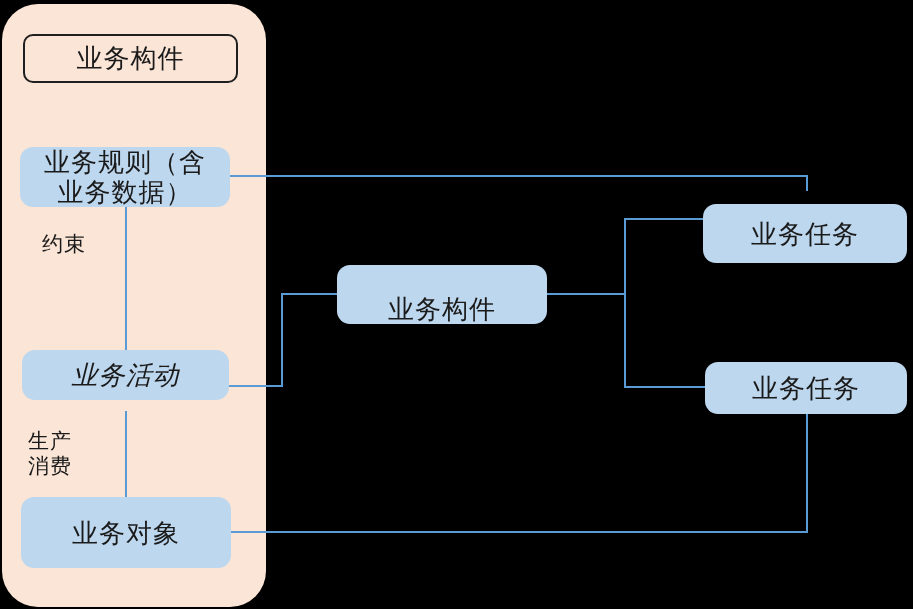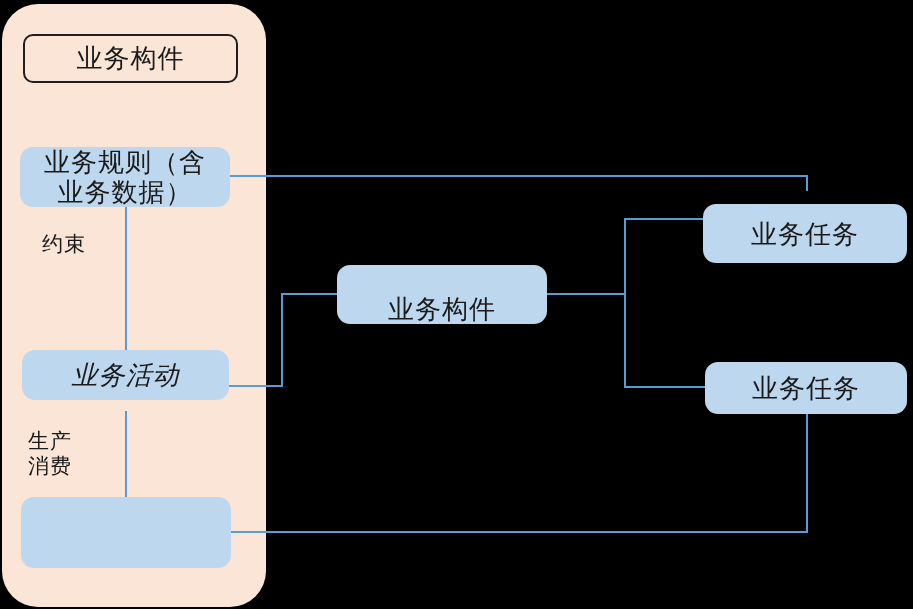--- a/index.html
+++ b/index.html
@@ -111,20 +111,21 @@
   <div class="node node-rule">
     <span>业务规则（含</span>
     <span>业务数据）</span>
   </div>
 
   <div class="node node-activity">
     <span>业务活动</span>
   </div>
 
   <div class="node node-object">
+    <span>业务对象</span>
   </div>
 
   <div class="node node-component">
     <span>业务构件</span>
   </div>
 
   <div class="node node-task">
     <span>业务任务</span>
   </div>
 

